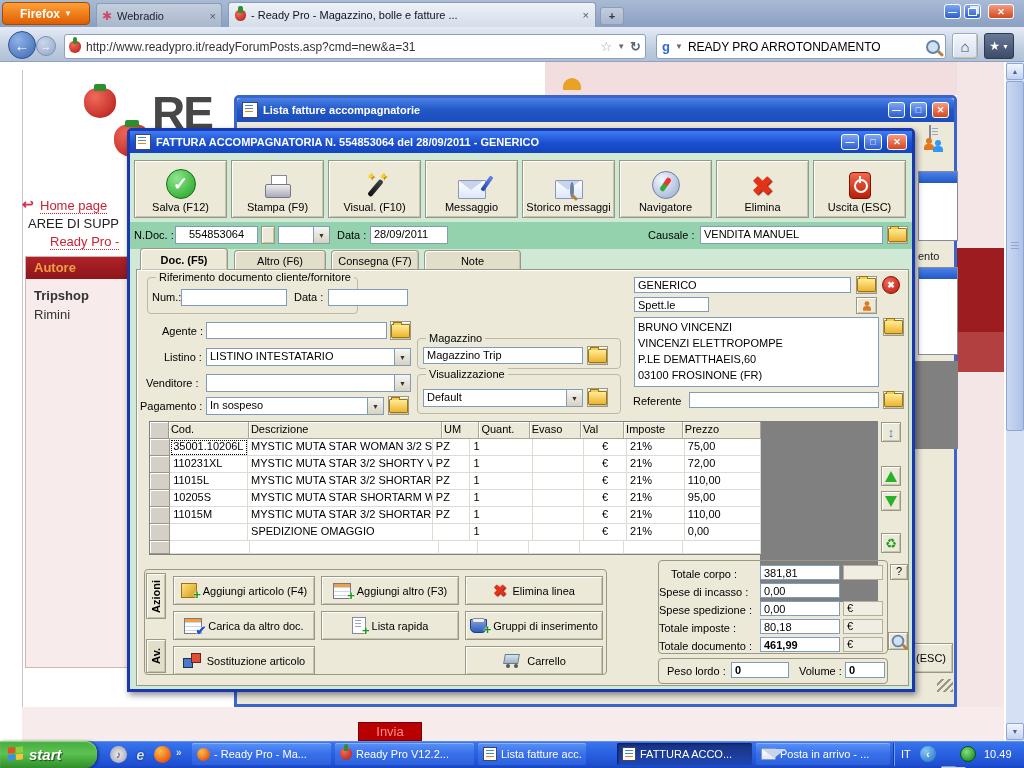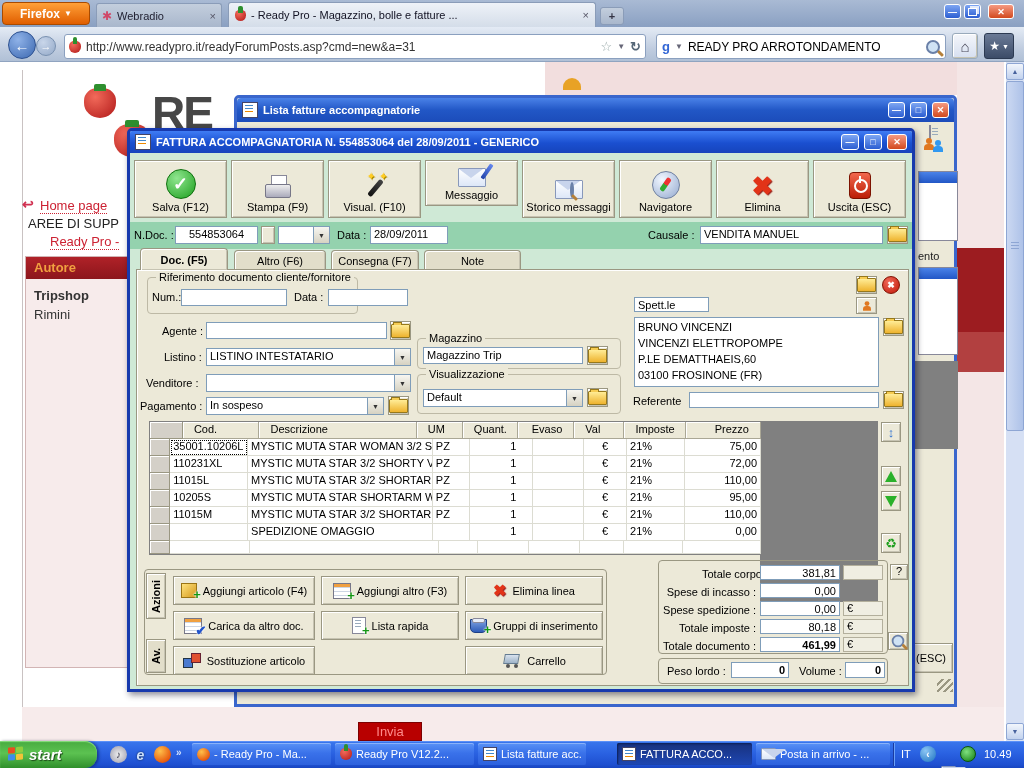--- a/index.html
+++ b/index.html
@@ -21,25 +21,25 @@
   .fold::before{content:"";position:absolute;top:-3px;left:1px;width:7px;height:2px;background:#f6cc52;border:1px solid #96781c;border-bottom:none}
   .titlebar{color:#fff;font-weight:bold;display:flex;align-items:center;padding:0 5px;gap:5px;border-radius:4px 4px 0 0}
   .wbtn{width:17px;height:15px;border:1px solid #fff;border-radius:3px;color:#fff;font-size:9px;font-weight:bold;
         display:flex;align-items:center;justify-content:center;background:linear-gradient(#7ea6f2,#2c5ed2)}
   .wbtn.close{background:linear-gradient(#f59a82,#d2491e)}
   .doc-ico{width:14px;height:14px;background:#fff;border:1px solid #446;position:relative}
   .doc-ico::before{content:"";position:absolute;left:2px;top:2px;width:8px;height:1px;background:#48c;box-shadow:0 3px 0 #48c,0 6px 0 #e80}
   
   .tr{display:flex;height:17px}
   .hc{background:#ece9d8;border-right:1px solid #aaa795;border-bottom:1px solid #aaa795;box-shadow:inset 1px 1px 0 #fff;
-      font-size:11px;padding:1px 11px;white-space:nowrap;overflow:hidden}
+      font-size:11px;padding:1px 2px;white-space:nowrap;overflow:hidden}
   .tc{background:#fff;border-right:1px solid #dcdcd2;border-bottom:1px solid #dcdcd2;font-size:11px;padding:1px 3px;white-space:nowrap;overflow:hidden}
   .sc{background:#d4d0c8;border-right:1px solid #9a9782;border-bottom:1px solid #9a9782;box-shadow:inset 1px 1px 0 #fff}
   .c0{width:15px}.c1{width:81px}.c2{width:203px}.c3{width:35px}.c4{width:49px}.c5{width:50px}.c6{width:41px}.c7{width:58px}.c8{width:79px}
-  .rt{text-align:right}.ct{text-align:center}
+  .rt{}.ct{text-align:center}
   
   .tbtn{display:flex;flex-direction:column;align-items:center;justify-content:flex-end;padding-bottom:4px;gap:2px}
   .vt{writing-mode:vertical-rl;transform:rotate(180deg);font-weight:bold;font-size:11px}
   
   .ic-check{width:28px;height:28px;border-radius:50%;background:radial-gradient(circle at 35% 30%,#8fe68f,#1d9e1d);
             color:#fff;font-size:18px;font-weight:bold;display:flex;align-items:center;justify-content:center;border:1px solid #0e700e}
   .ic-print{width:28px;height:24px;position:relative}
   .ic-print::before{content:"";position:absolute;left:7px;top:0;width:14px;height:10px;background:#fff;border:1px solid #889}
   .ic-print::after{content:"";position:absolute;left:1px;top:9px;width:24px;height:12px;background:linear-gradient(#eee,#aab);border:1px solid #778;border-radius:2px}
   .ic-wand{width:28px;height:26px;position:relative}
@@ -216,21 +216,21 @@
       <span>Salva (F12)</span>
     </div>
     <div class="a btn tbtn" style="left:101px;top:29px;width:93px;height:58px">
       <span class="ic-print"></span>
       <span>Stampa (F9)</span>
     </div>
     <div class="a btn tbtn" style="left:198px;top:29px;width:93px;height:58px">
       <span class="ic-wand"></span>
       <span>Visual. (F10)</span>
     </div>
-    <div class="a btn tbtn" style="left:295px;top:29px;width:93px;height:46px">
+    <div class="a btn tbtn" style="left:295px;top:29px;width:93px;height:58px">
       <span class="ic-env">
           <span class="pen"></span>
         </span>
       <span>Messaggio</span>
     </div>
     <div class="a btn tbtn" style="left:392px;top:29px;width:93px;height:58px">
       <span class="ic-env"><span class="mag a" style="right:-3px;top:3px"></span></span>
       <span>Storico messaggi</span>
     </div>
     <div class="a btn tbtn" style="left:489px;top:29px;width:93px;height:58px">
@@ -324,20 +324,21 @@
         <span class="leg">Visualizzazione</span>
         <span class="a dd" style="left:5px;top:14px;width:160px;height:18px">
           <span class="tx">Default</span>
             <span class="ar">▼</span>
           </span>
         <span class="a btn f" style="left:169px;top:13px;width:21px;height:19px">
             <span class="fold"></span>
           </span>
       </div>
 
+      <div class="a inp" style="left:497px;top:7px;width:217px;height:16px">GENERICO</div>
       <div class="a btn f" style="left:719px;top:6px;width:21px;height:18px">
           <span class="fold"></span>
         </div>
       <div class="a f" style="left:745px;top:6px;width:18px;height:18px;border-radius:50%;background:radial-gradient(circle at 35% 30%,#f06858,#c01808);border:1px solid #801000;color:#fff;font-size:9px;justify-content:center;font-weight:bold">✖</div>
       <div class="a inp" style="left:497px;top:27px;width:75px;height:15px">Spett.le</div>
       <div class="a btn f" style="left:719px;top:27px;width:21px;height:17px;justify-content:center">
           <span class="person" style="transform:scale(.8)"></span>
         </div>
       <div class="a inp" style="left:497px;top:47px;width:245px;height:70px;line-height:16px">
         <div>BRUNO VINCENZI</div>

